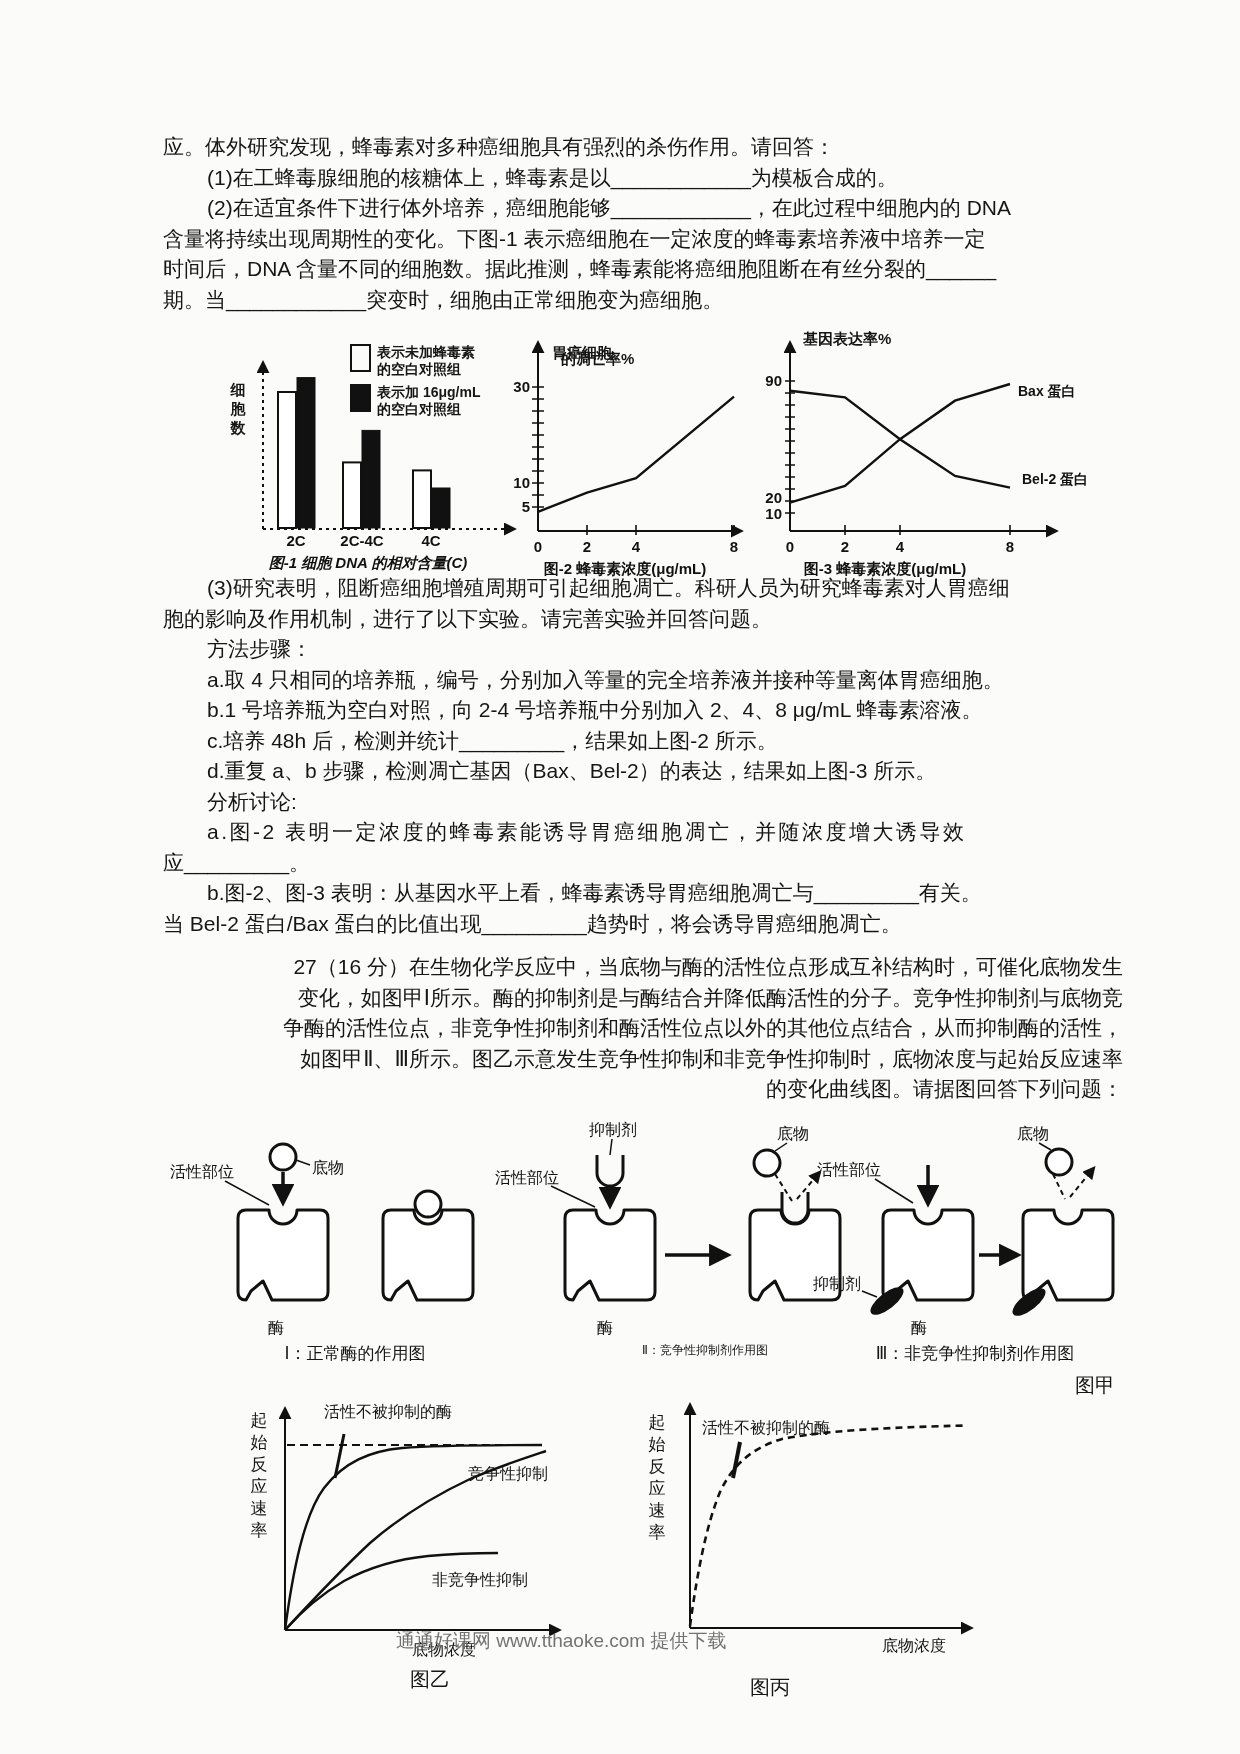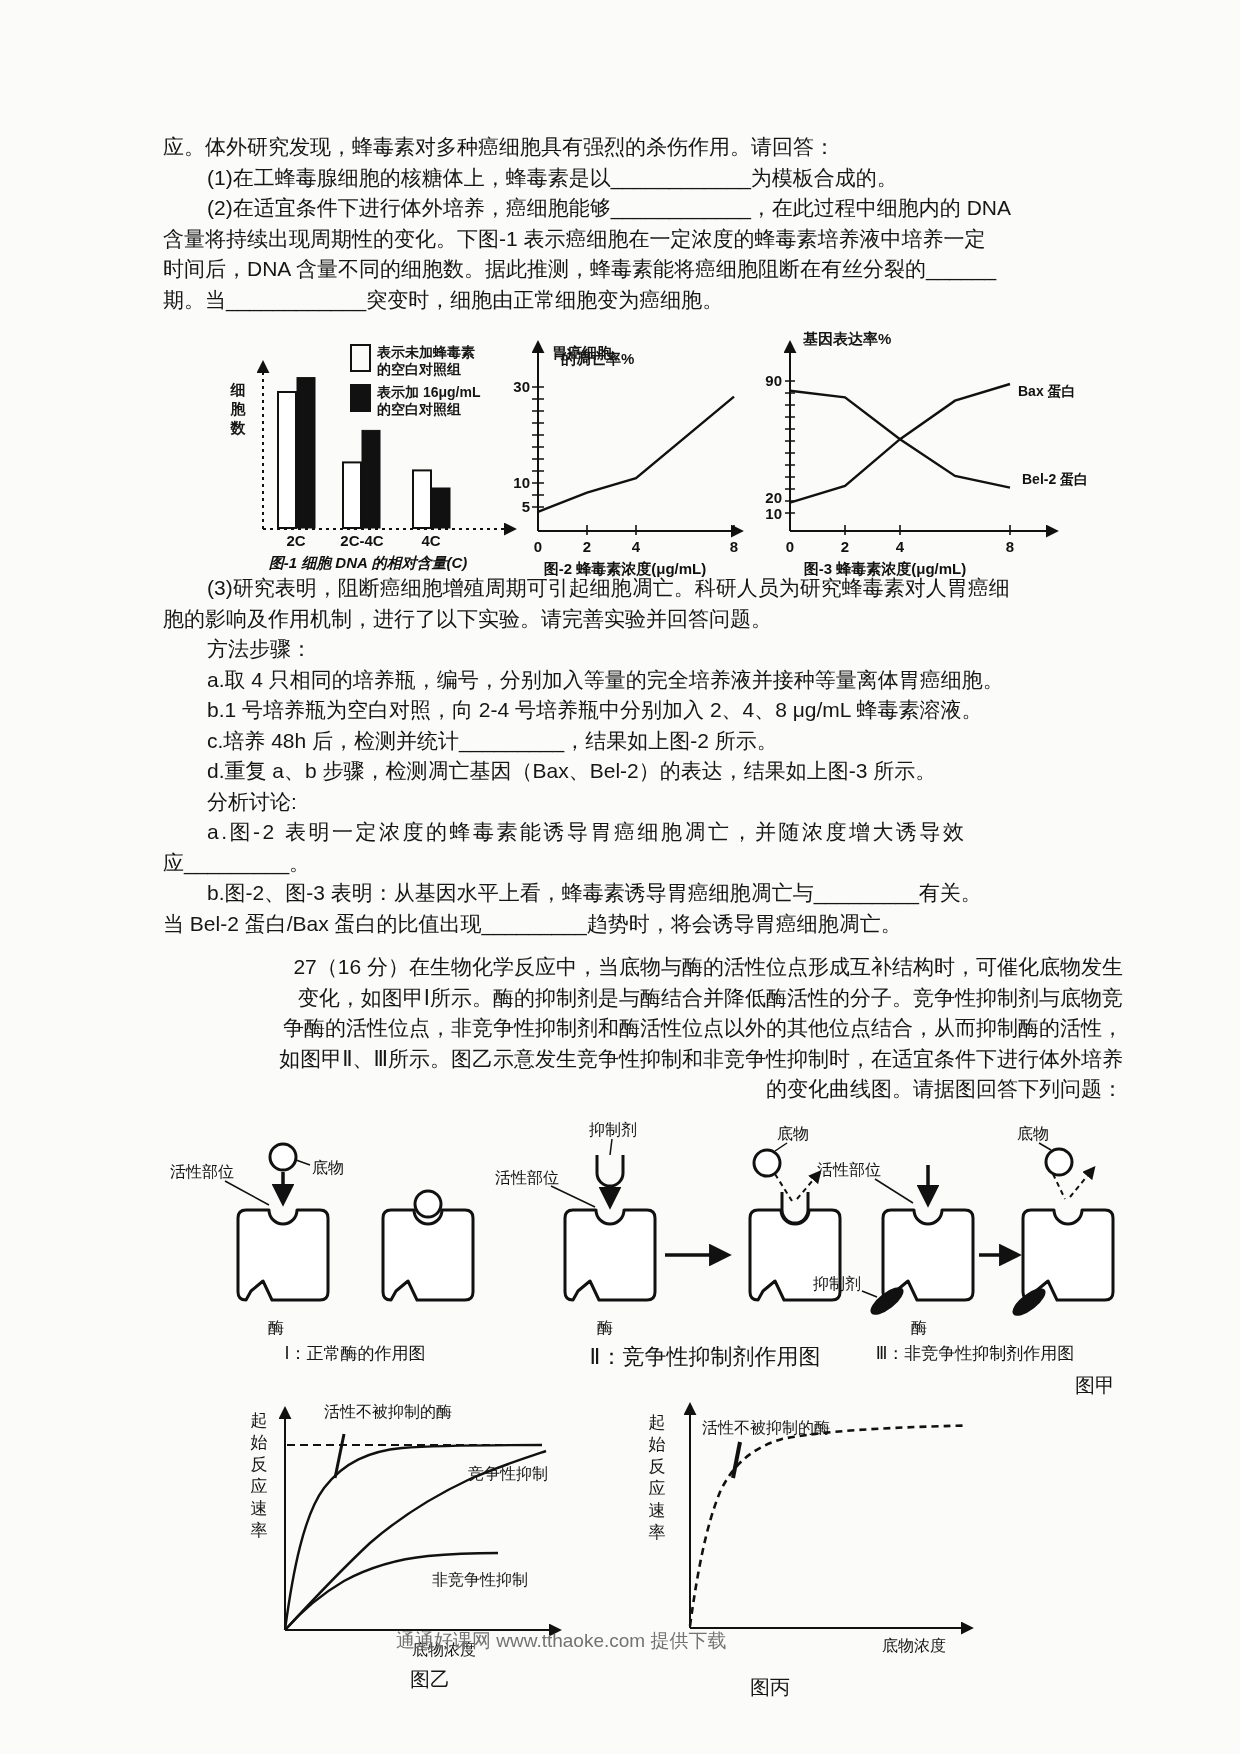--- a/index.html
+++ b/index.html
@@ -153,21 +153,21 @@
   <div class="line ind sp">a.图-2 表明一定浓度的蜂毒素能诱导胃癌细胞凋亡，并随浓度增大诱导效</div>
   <div class="line">应_________。</div>
   <div class="line ind">b.图-2、图-3 表明：从基因水平上看，蜂毒素诱导胃癌细胞凋亡与_________有关。</div>
   <div class="line">当 Bel-2 蛋白/Bax 蛋白的比值出现_________趋势时，将会诱导胃癌细胞凋亡。</div>
 </div>
 
 <div class="tblock" style="top:952px;text-align:right;">
   <div class="line">27（16 分）在生物化学反应中，当底物与酶的活性位点形成互补结构时，可催化底物发生</div>
   <div class="line">变化，如图甲Ⅰ所示。酶的抑制剂是与酶结合并降低酶活性的分子。竞争性抑制剂与底物竞</div>
   <div class="line">争酶的活性位点，非竞争性抑制剂和酶活性位点以外的其他位点结合，从而抑制酶的活性，</div>
-  <div class="line">如图甲Ⅱ、Ⅲ所示。图乙示意发生竞争性抑制和非竞争性抑制时，在适宜条件下进行体外培养</div>
+  <div class="line">如图甲Ⅱ、Ⅲ所示。图乙示意发生竞争性抑制和非竞争性抑制时，底物浓度与起始反应速率</div>
   <div class="line">的变化曲线图。请据图回答下列问题：</div>
 </div>
 
 <div class="abs" style="left:165px;top:1115px;width:950px;height:225px;">
   <svg width="950" height="225" viewBox="0 0 950 225">
 
     <text x="5" y="62" class="ft">活性部位</text>
     <line x1="60" y1="66" x2="104" y2="90" class="thin"></line>
     <circle cx="118" cy="42" r="13" class="cw"></circle>
     <line x1="131" y1="45" x2="145" y2="50" class="thin"></line>
@@ -208,21 +208,21 @@
     <text x="852" y="24" class="ft">底物</text>
     <line x1="874" y1="28" x2="886" y2="35" class="thin"></line>
     <circle cx="894" cy="47" r="13" class="cw"></circle>
     <line x1="888" y1="59" x2="900" y2="84" class="dsh"></line>
     <line x1="905" y1="82" x2="928" y2="54" class="dsh" marker-end="url(#arw)"></line>
     <text x="746" y="218" class="ft">酶</text>
   </svg>
 </div>
 
 <div class="abs" style="left:230px;top:1342px;width:250px;text-align:center;font-size:17px;">Ⅰ：正常酶的作用图</div>
-<div class="abs" style="left:565px;top:1342px;width:280px;text-align:center;font-size:22px;">Ⅱ：竞争性抑制剂作用图</div>
+<div class="abs" style="left:565px;top:1342px;width:280px;text-align:center;font-size:12px;">Ⅱ：竞争性抑制剂作用图</div>
 <div class="abs" style="left:830px;top:1342px;width:290px;text-align:center;font-size:17px;">Ⅲ：非竞争性抑制剂作用图</div>
 <div class="figcap" style="left:165px;top:1372px;width:950px;">图甲</div>
 
 <div class="abs" style="left:240px;top:1390px;width:330px;height:310px;">
   <svg width="330" height="268" viewBox="0 0 330 268">
     <line x1="45" y1="240" x2="45" y2="20" class="ax" marker-end="url(#arw)"></line>
     <line x1="45" y1="240" x2="318" y2="240" class="ax" marker-end="url(#arw)"></line>
     <line x1="47" y1="55" x2="306" y2="55" class="asymp"></line>
     <path class="curve" d="M45 240 C53 180 64 125 84 98 C104 72 130 61 162 58 C195 55.5 240 55 302 55"></path>
     <path class="curve" d="M45 240 C70 213 100 181 130 153 C160 127 196 105 230 89 C260 76 288 67 306 61"></path>

